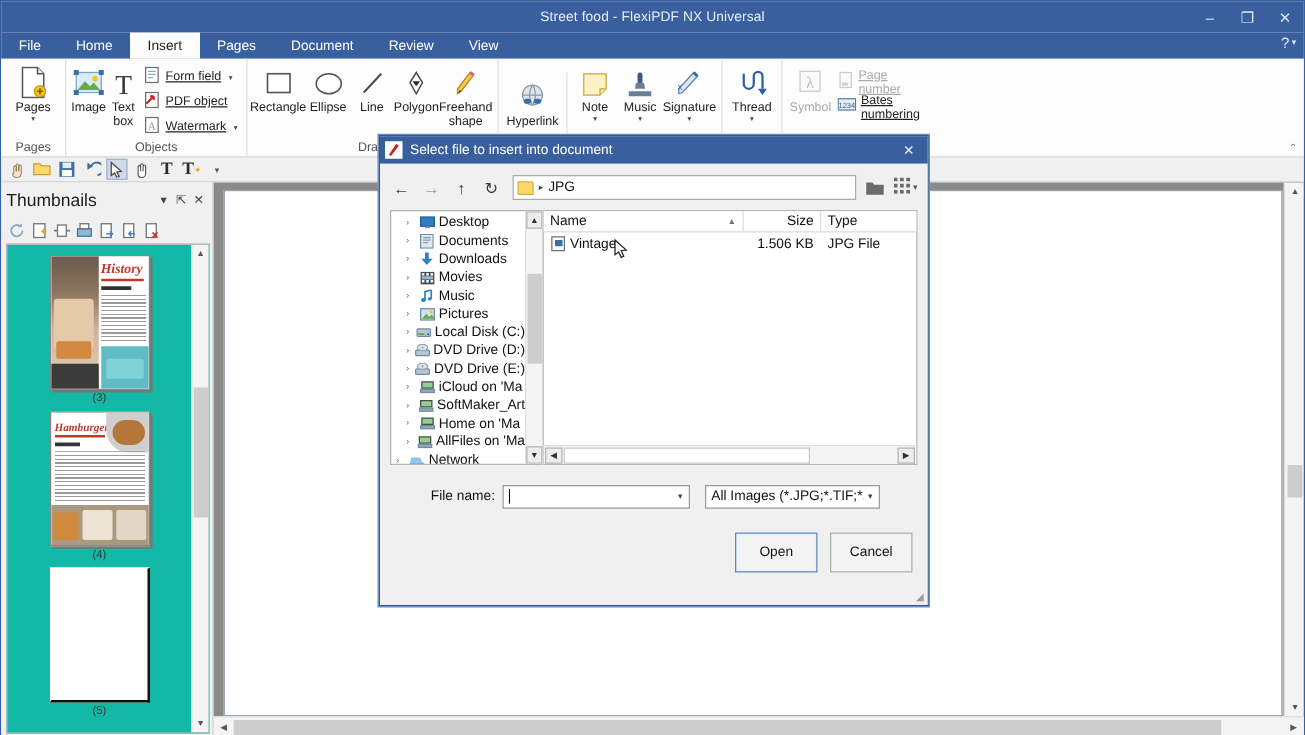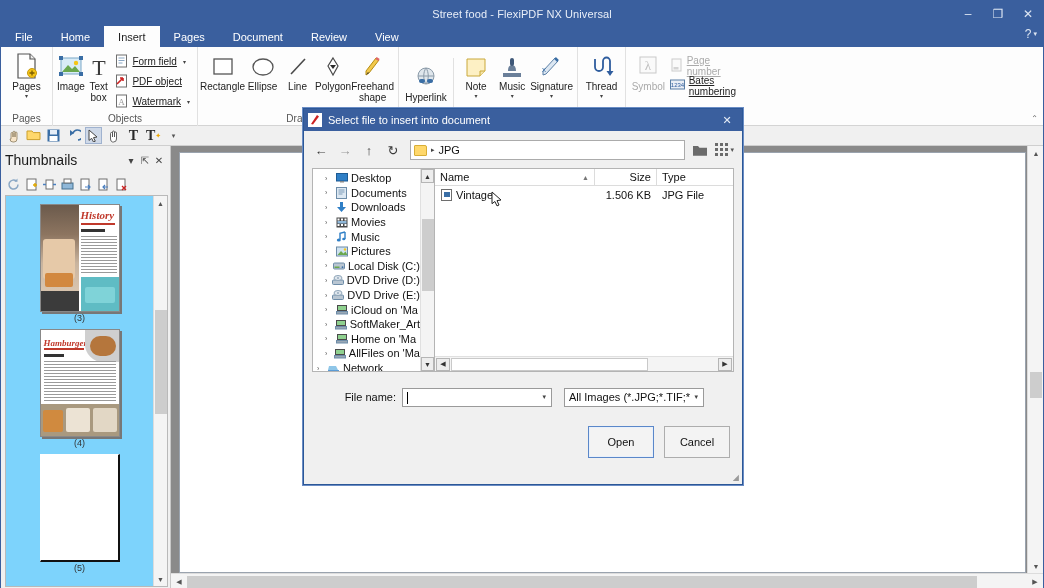--- a/index.html
+++ b/index.html
@@ -82,21 +82,21 @@
   .body-row { display:flex; height:443px; }
 
   
   .thumbs { width:170px; background:#f0f0f0; display:flex; flex-direction:column; border-right:1px solid #c8c8c8;}
   .thumbs-hdr { height:28px; display:flex; align-items:center; padding:0 4px; }
   .thumbs-title { font-size:14px; color:#1a1a1a; flex:1; }
   .thumbs-hdr .ctl { width:14px; text-align:center; color:#444; font-size:10px; }
   .thumbs-tools { height:21px; display:flex; align-items:center; gap:3px; padding:0 5px; }
   .thumbs-tools .tb-ico { width:15px; height:15px; }
   .thumbs-list {
-    flex:1; background:#7dd3fc; border:1px solid #b9b9b9; margin:0 2px 2px 4px;
+    flex:1; background:#14b8a6; border:1px solid #b9b9b9; margin:0 2px 2px 4px;
     position:relative; overflow:hidden; display:flex;justify-content:flex-end;
   }
   .thumbs-scroll { flex:1; padding-top:8px; display:flex; flex-direction:column; align-items:center; gap:6px; }
   .thumb-item { display:flex; flex-direction:column; align-items:center; }
   .thumb-cap { font-size:9px; color:#333; margin-top:1px; }
   .page-thumb { width:80px; height:108px; background:#fff; border:1px solid #888;
      box-shadow:2px 2px 0 #777; position:relative; overflow:hidden; }
   .page-blank { width:80px; height:108px; background:#fff; border:1px solid #fff;
      border-right:2px solid #111; border-bottom:2px solid #111; box-shadow:none; }
 

